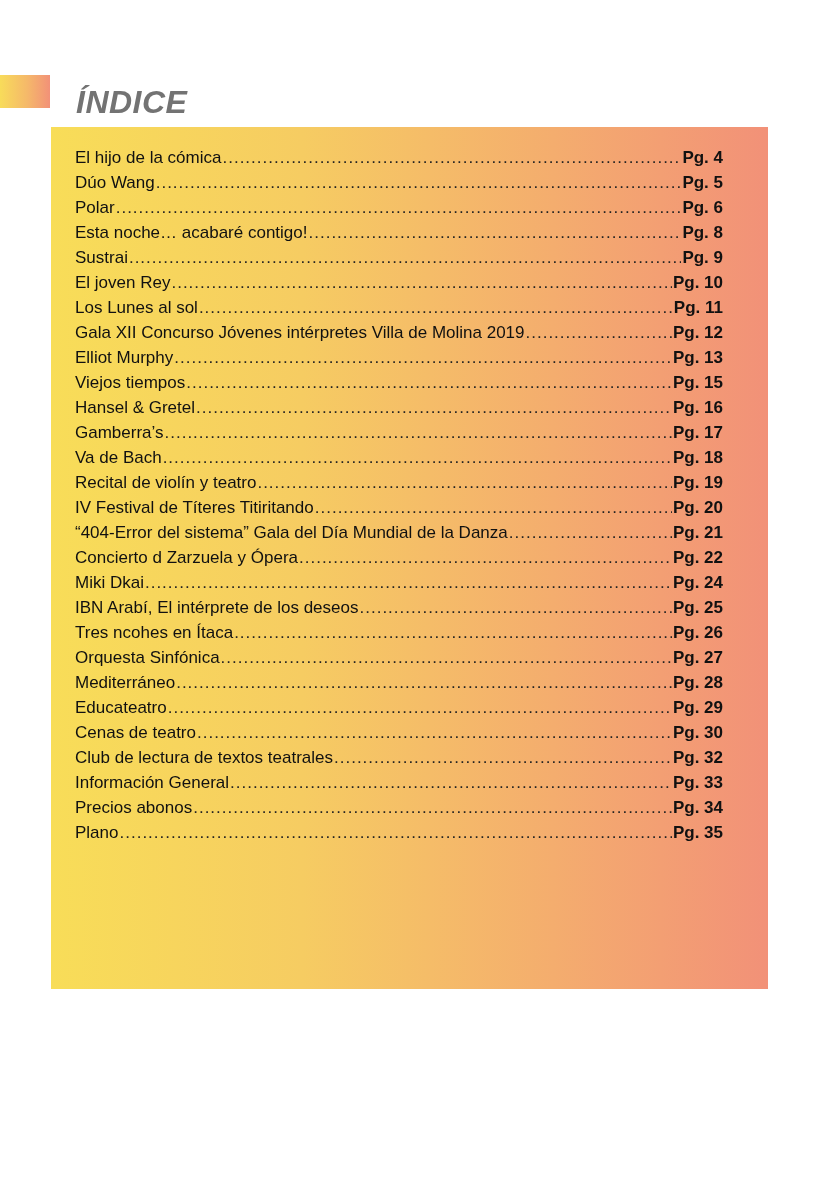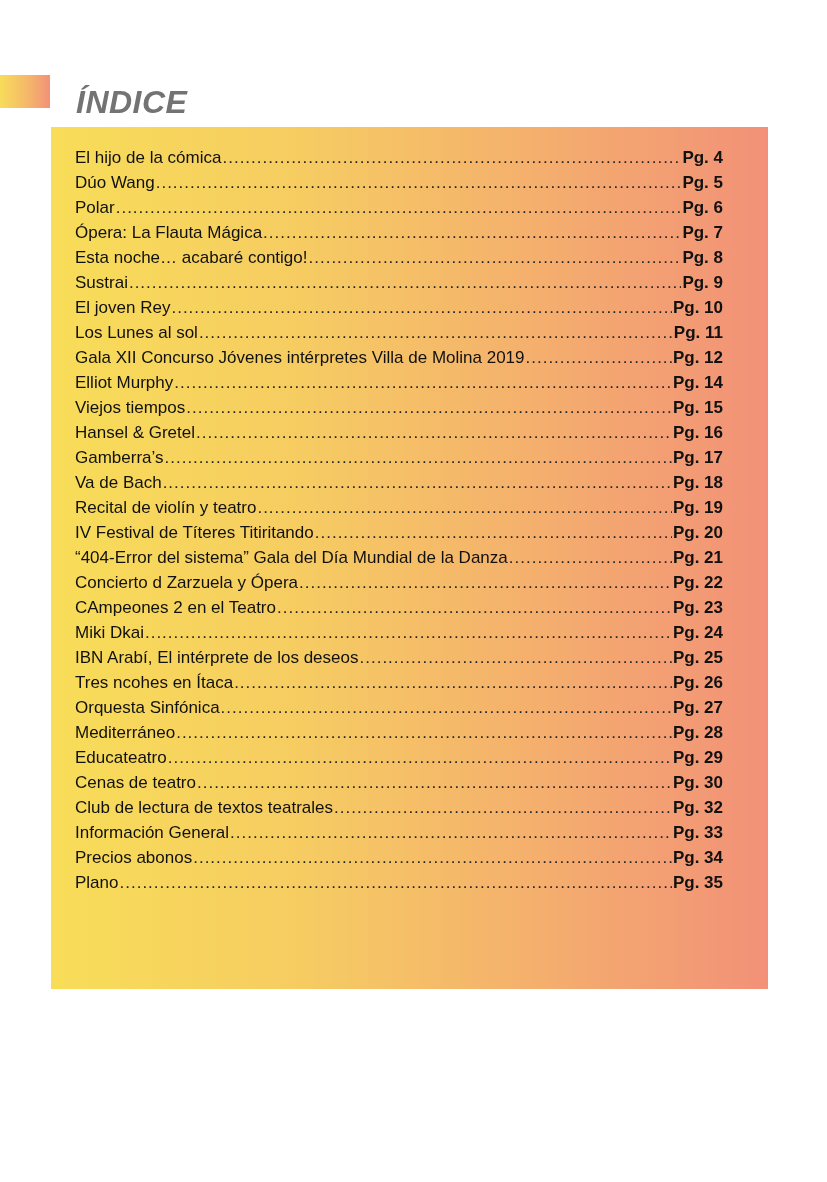--- a/index.html
+++ b/index.html
@@ -57,25 +57,20 @@
       <span class="label">Dúo Wang</span>
       <span class="leader"></span>
       <span class="page">Pg. 5</span>
     </li>
   <li class="row">
       <span class="label">Polar</span>
       <span class="leader"></span>
       <span class="page">Pg. 6</span>
     </li>
   <li class="row">
-      <span class="label">Ópera: La Flauta Mágica</span>
-      <span class="leader"></span>
-      <span class="page">Pg. 7</span>
-    </li>
-  <li class="row">
       <span class="label">Esta noche… acabaré contigo!</span>
       <span class="leader"></span>
       <span class="page">Pg. 8</span>
     </li>
   <li class="row">
       <span class="label">Sustrai</span>
       <span class="leader"></span>
       <span class="page">Pg. 9</span>
     </li>
   <li class="row">
@@ -89,21 +84,21 @@
       <span class="page">Pg. 11</span>
     </li>
   <li class="row">
       <span class="label">Gala XII Concurso Jóvenes intérpretes Villa de Molina 2019</span>
       <span class="leader"></span>
       <span class="page">Pg. 12</span>
     </li>
   <li class="row">
       <span class="label">Elliot Murphy</span>
       <span class="leader"></span>
-      <span class="page">Pg. 14</span>
+      <span class="page">Pg. 13</span>
     </li>
   <li class="row">
       <span class="label">Viejos tiempos</span>
       <span class="leader"></span>
       <span class="page">Pg. 15</span>
     </li>
   <li class="row">
       <span class="label">Hansel &amp; Gretel</span>
       <span class="leader"></span>
       <span class="page">Pg. 16</span>
@@ -130,25 +125,20 @@
     </li>
   <li class="row">
       <span class="label">“404-Error del sistema” Gala del Día Mundial de la Danza</span>
       <span class="leader"></span>
       <span class="page">Pg. 21</span>
     </li>
   <li class="row">
       <span class="label">Concierto d  Zarzuela y Ópera</span>
       <span class="leader"></span>
       <span class="page">Pg. 22</span>
-    </li>
-  <li class="row">
-      <span class="label">CAmpeones 2 en el Teatro</span>
-      <span class="leader"></span>
-      <span class="page">Pg. 23</span>
     </li>
   <li class="row">
       <span class="label">Miki Dkai</span>
       <span class="leader"></span>
       <span class="page">Pg. 24</span>
     </li>
   <li class="row">
       <span class="label">IBN Arabí, El intérprete de los deseos</span>
       <span class="leader"></span>
       <span class="page">Pg. 25</span>

